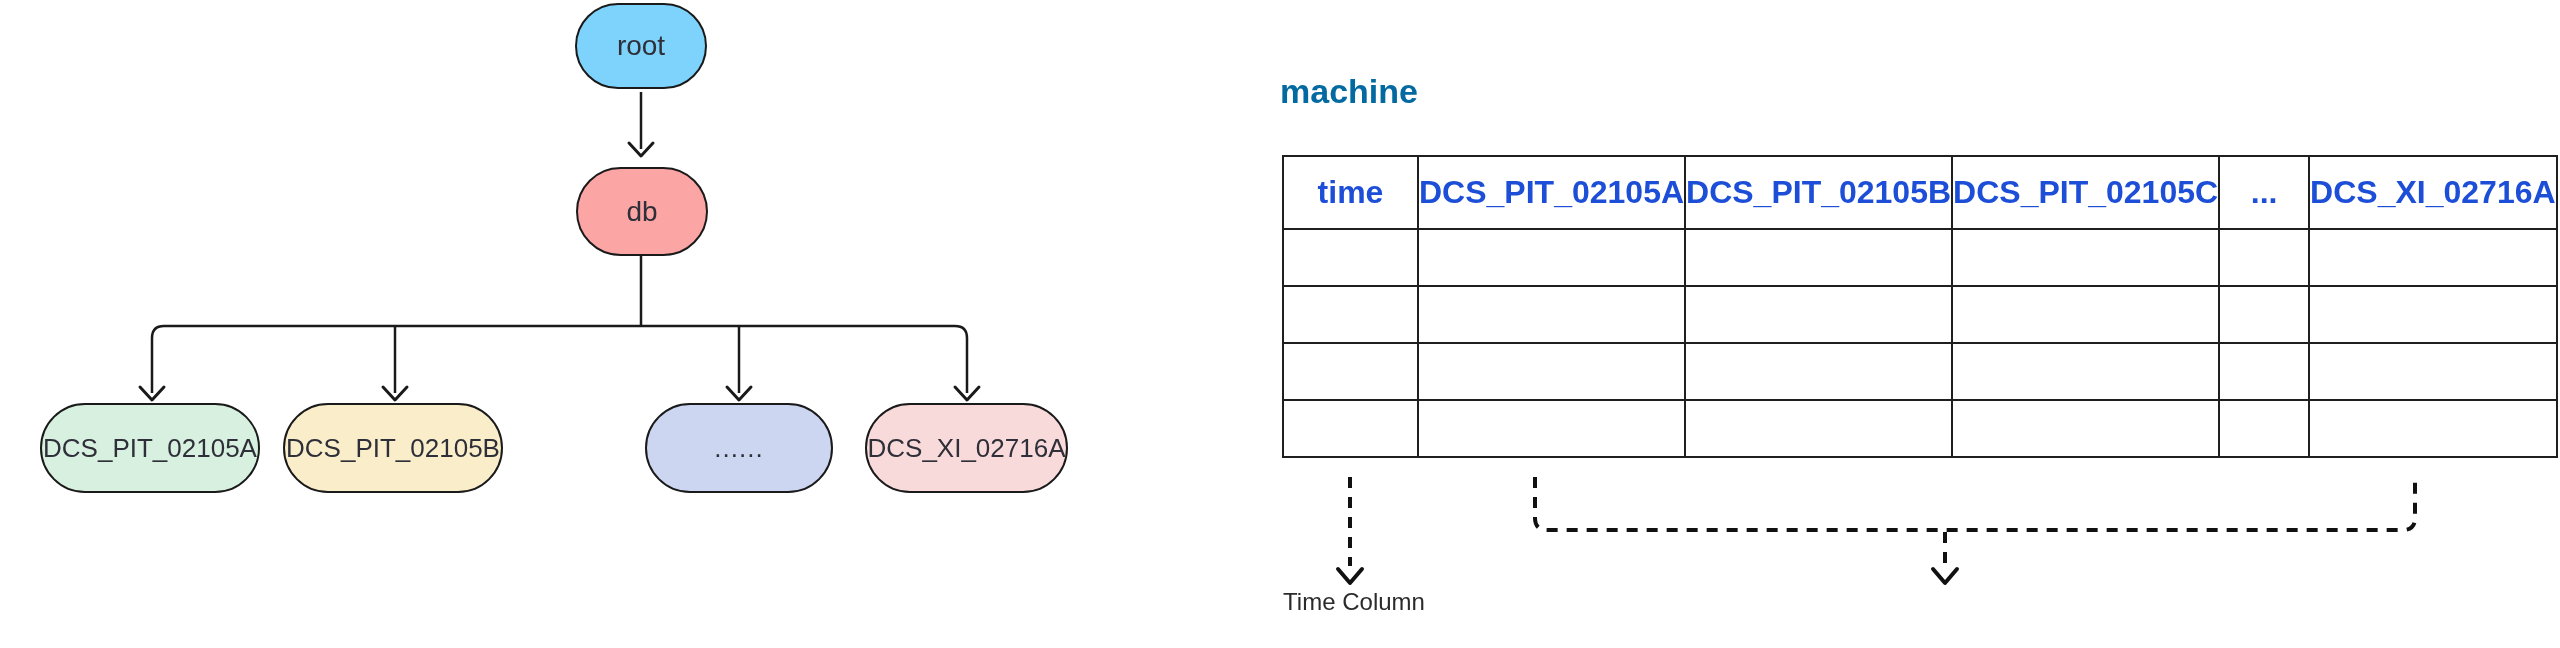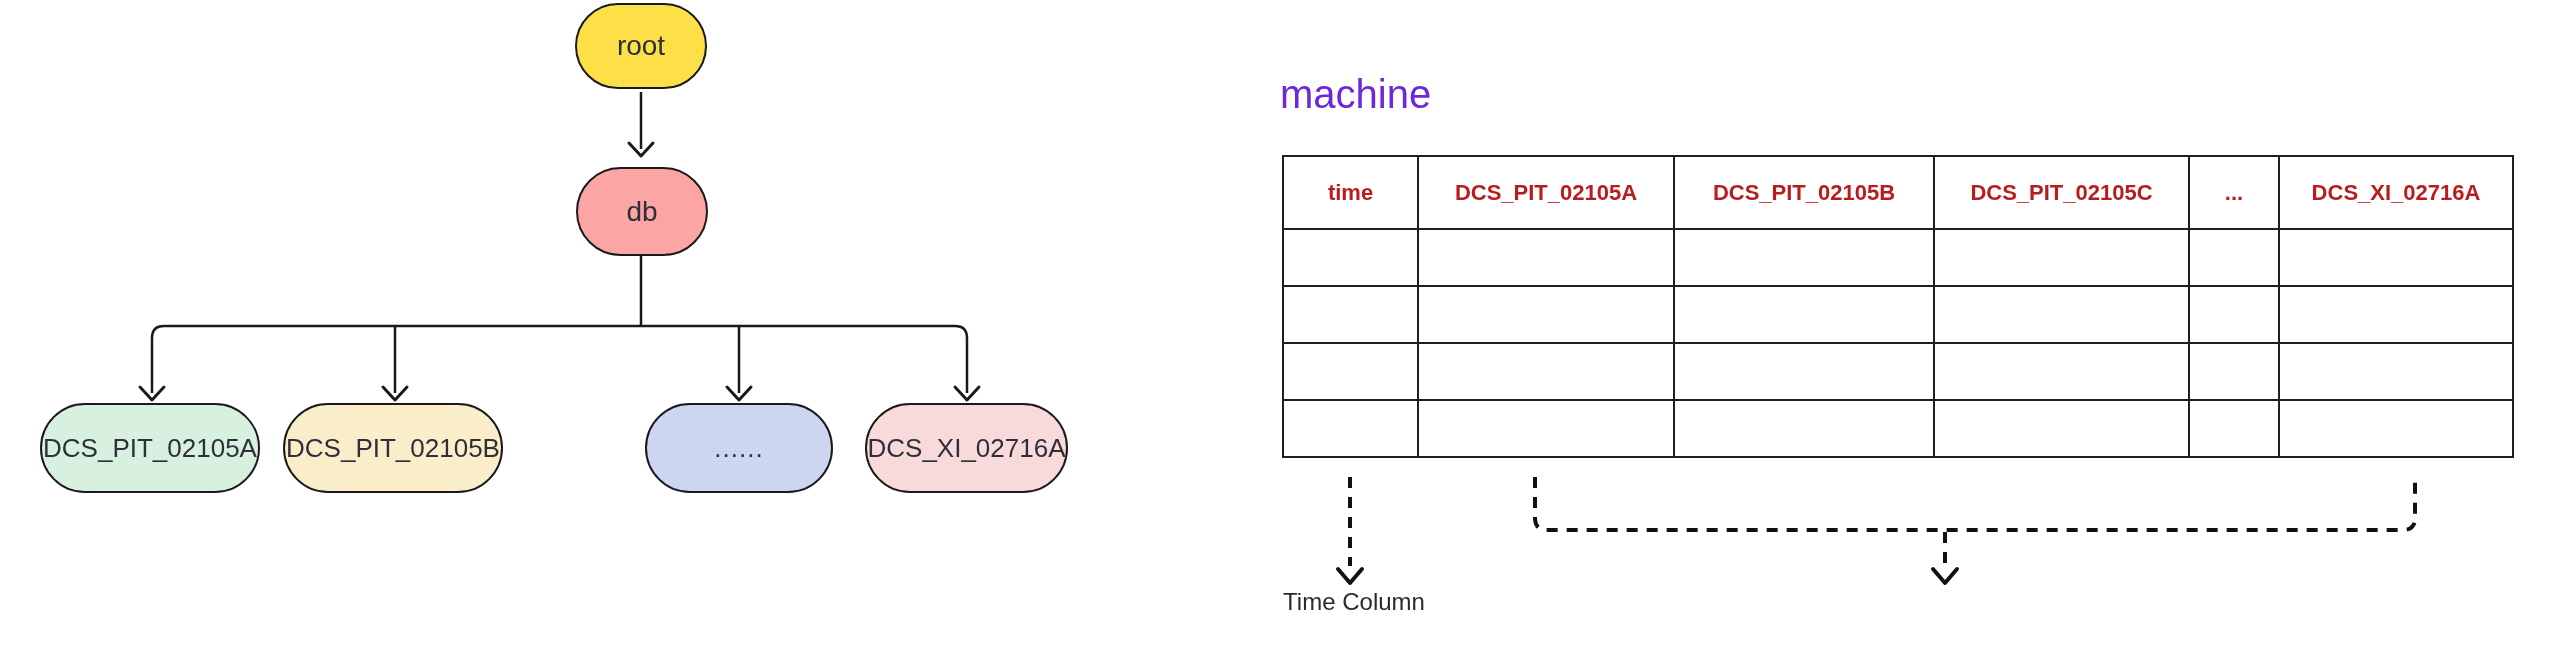--- a/index.html
+++ b/index.html
@@ -17,30 +17,30 @@
   #node-root{left:575px;top:3px;width:132px;height:86px;font-size:28px;}
   #node-db{left:576px;top:158px;width:132px;height:89px;font-size:28px;}
   #node-leaf1{left:40px;top:403px;width:220px;height:90px;}
   #node-leaf2{left:283px;top:403px;width:220px;height:90px;}
   #node-leaf3{left:645px;top:403px;width:188px;height:90px;letter-spacing:1px;}
   #node-leaf4{left:865px;top:403px;width:203px;height:90px;}
   
   #edges{position:absolute;left:0;top:0;width:2560px;height:648px;pointer-events:none;}
   
   #table-title{
-    position:absolute;left:1280px;top:72px;font-size:40px;font-weight:normal;color:#6d28d9;
+    position:absolute;left:1280px;top:72px;font-size:34px;font-weight:bold;color:#0369a1;
   }
   #machine-table{
     position:absolute;left:1282px;top:155px;border-collapse:collapse;table-layout:fixed;
   }
   #machine-table th,#machine-table td{
     border:2px solid #1f1f1f;padding:0;text-align:center;vertical-align:middle;
     box-sizing:border-box;
   }
-  #machine-table th{height:73px;font-size:22px;font-weight:bold;color:#b91c1c;white-space:nowrap;}
+  #machine-table th{height:73px;font-size:32px;font-weight:bold;color:#1d4ed8;white-space:nowrap;}
   #machine-table td{height:57px;}
   
   .callout-label{
     position:absolute;top:588px;transform:translateX(-50%);
     font-size:24px;color:#2b2b2b;white-space:nowrap;
   }
   #time-column-label{left:1354px;}
   #measurement-column-label{left:1947px;}
 </style>
 </head>
@@ -72,21 +72,21 @@
       <path d="M1350,477 V566"></path>
       <path d="M1535,477 V518 Q1535,530 1547,530 H2403 Q2415,530 2415,518 V477"></path>
       <path d="M1945,532 V566"></path>
     </g>
     <g stroke="#111111" stroke-width="4" fill="none" stroke-linecap="round" stroke-linejoin="round">
       <path d="M1338,569 L1350,583 L1362,569"></path>
       <path d="M1933,569 L1945,583 L1957,569"></path>
     </g>
   </svg>
 
-  <div class="node pill" id="node-root" style="background: #fde047;">
+  <div class="node pill" id="node-root" style="background: #7dd3fc;">
     <span>root</span>
   </div>
   <div class="node pill" id="node-db" style="background: #fca5a5; margin-top: 9px;">
     <span>db</span>
   </div>
   <div class="node pill" id="node-leaf1" style="background: rgb(215, 240, 223);">
     <span>DCS_PIT_02105A</span>
   </div>
   <div class="node pill" id="node-leaf2" style="background: rgb(250, 238, 202);">
     <span>DCS_PIT_02105B</span>

